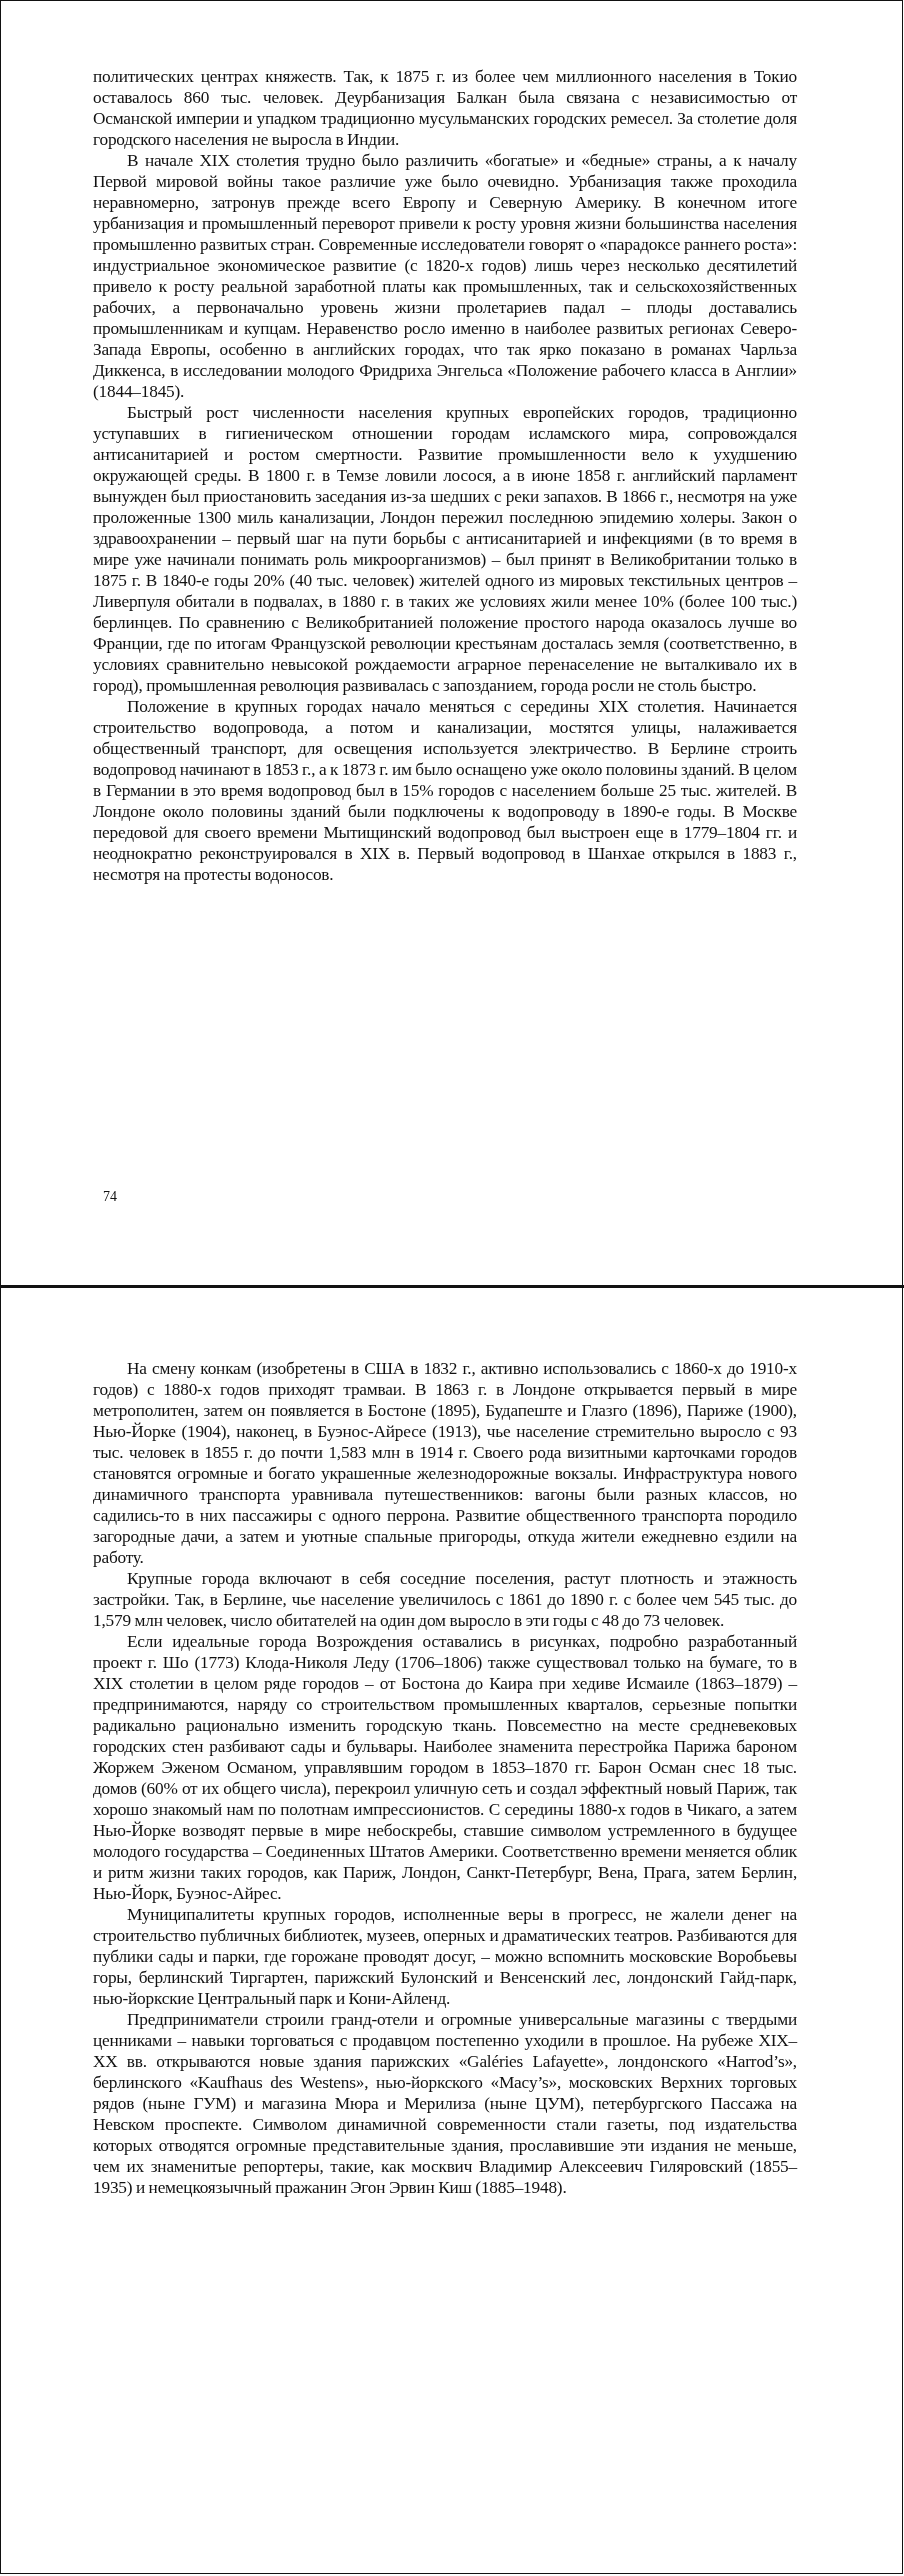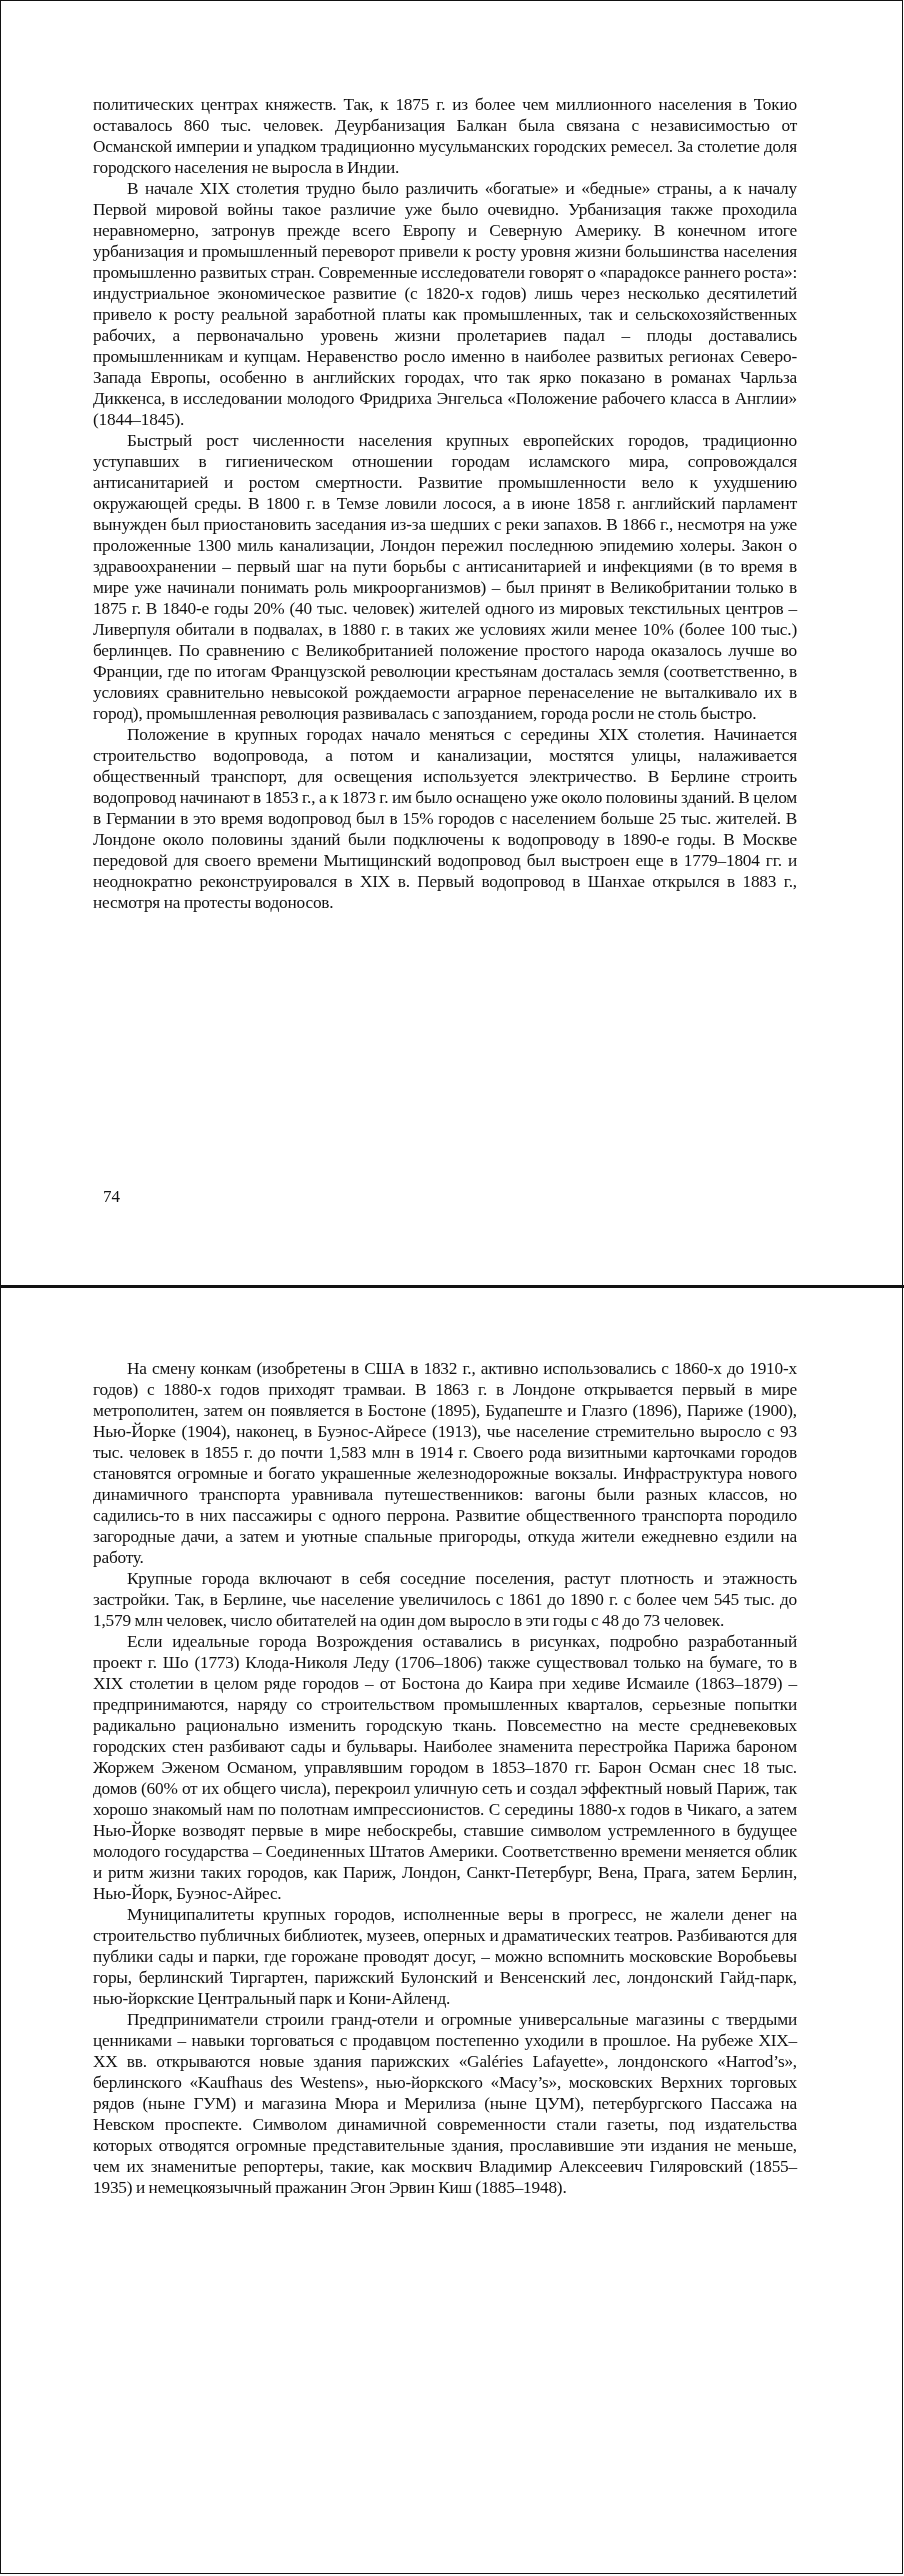--- a/index.html
+++ b/index.html
@@ -42,24 +42,24 @@
     letter-spacing: -0.2px;
     word-spacing: -0.5px;
     hyphens: manual;
   }
   .page-top .textblock { top: 66px; }
   .page-bottom .textblock { top: 69px; }
   .textblock p {
     margin: 0;
     text-indent: 34px;
   }
-  .textblock p.cont { text-indent: 0; margin-top: 28px; }
+  .textblock p.cont { text-indent: 0; }
   .pagenum {
     position: absolute;
-    font-size: 17px;
+    font-size: 14px;
     line-height: 18px;
     text-align: center;
   }
   .pagenum-left { left: 103px; top: 1188px; }
 </style>
 </head>
 <body>
 
 <div class="frame"></div>
 

